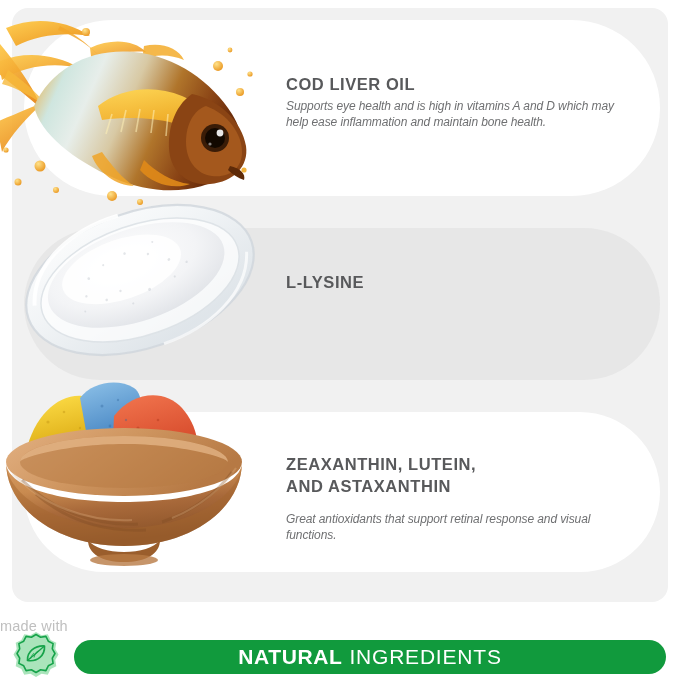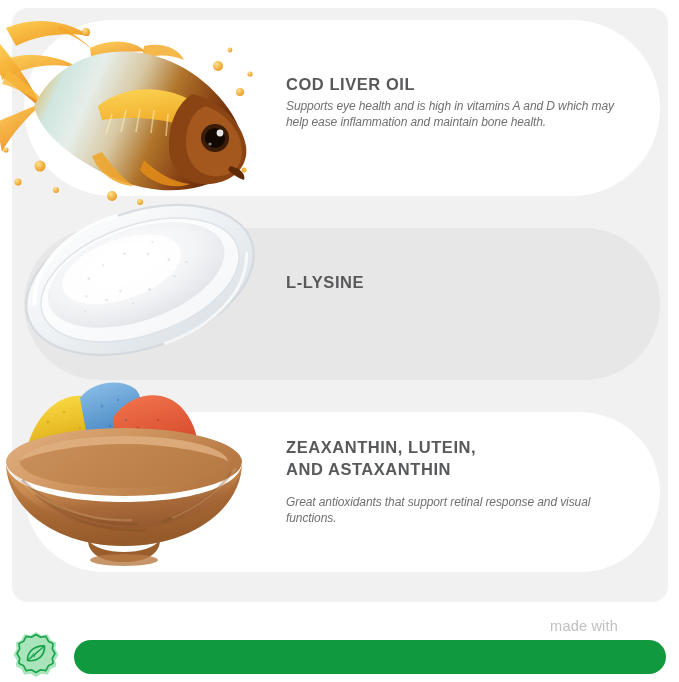--- a/index.html
+++ b/index.html
@@ -46,21 +46,21 @@
 
   
   .text-block {
     position: absolute;
     left: 286px;
     width: 340px;
     z-index: 30;
   }
   #text-1 { top: 74px; }
   #text-2 { top: 272px; }
-  #text-3 { top: 437px; }
+  #text-3 { top: 454px; }
 
   .ingredient-title {
     font-family: "Liberation Sans", sans-serif;
     font-weight: bold;
     font-size: 16.5px;
     letter-spacing: 0.55px;
     color: #58595b;
     line-height: 1.32;
     white-space: pre-line;
   }
@@ -86,21 +86,21 @@
   #art-dish { left: 14px; top: 188px; width: 252px; height: 190px; }
 
   
   #art-bowl { left: -4px; top: 382px; width: 270px; height: 186px; }
 
   
   .made-with {
     position: absolute;
     left: 0; right: 0;
     top: 618px;
-    text-align: right;
+    text-align: left;
     font-size: 14.5px;
     color: #bfbfbf;
     font-family: "Liberation Sans", sans-serif;
     letter-spacing: 0.2px;
   }
 
   
   .banner {
     position: absolute;
     left: 74px;
@@ -411,15 +411,17 @@
                L9.7 19.9 L8.9 14.6 L13.7 12.2 L16.1 7.4 L21.4 8.2 Z" fill="none" stroke="#16a34a" stroke-width="1.6" stroke-linejoin="round"></path>
 
       <path d="M17.5 31.5 C 17 22.5, 25 16.5, 34.5 17 C 35 26.5, 27.5 33, 17.5 31.5 Z" fill="none" stroke="#16a34a" stroke-width="1.7" stroke-linejoin="round"></path>
       <path d="M17.5 31.5 C 22 27.5, 28 22.5, 34.5 17" fill="none" stroke="#16a34a" stroke-width="1.4"></path>
       <path d="M24 28.5 C 24.5 25.5, 26 23.5, 28.5 22" fill="none" stroke="#16a34a" stroke-width="1.1" opacity="0.85"></path>
       <path d="M20.5 30 C 21 27.5, 22 25.5, 24 24" fill="none" stroke="#16a34a" stroke-width="1" opacity="0.7"></path>
     </svg>
   </div>
 
   <div class="banner">
+    <span class="banner-strong">NATURAL</span>
+    <span class="banner-light">INGREDIENTS</span>
   </div>
 
 </div>
 
 </body></html>

